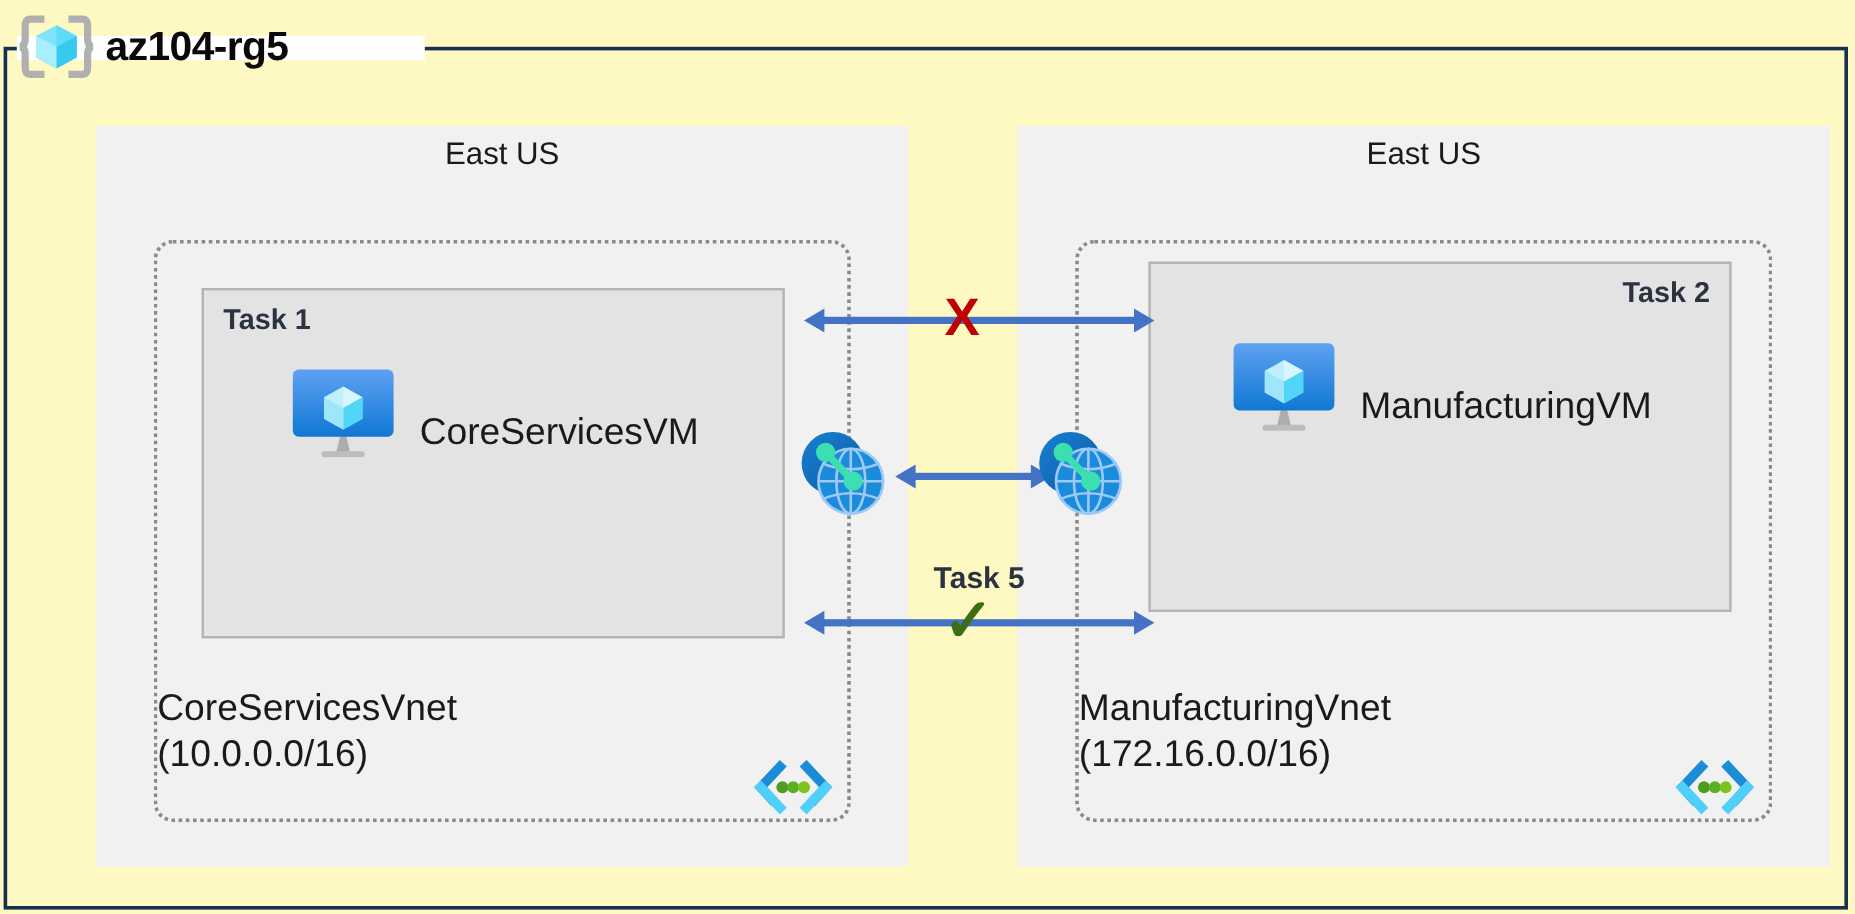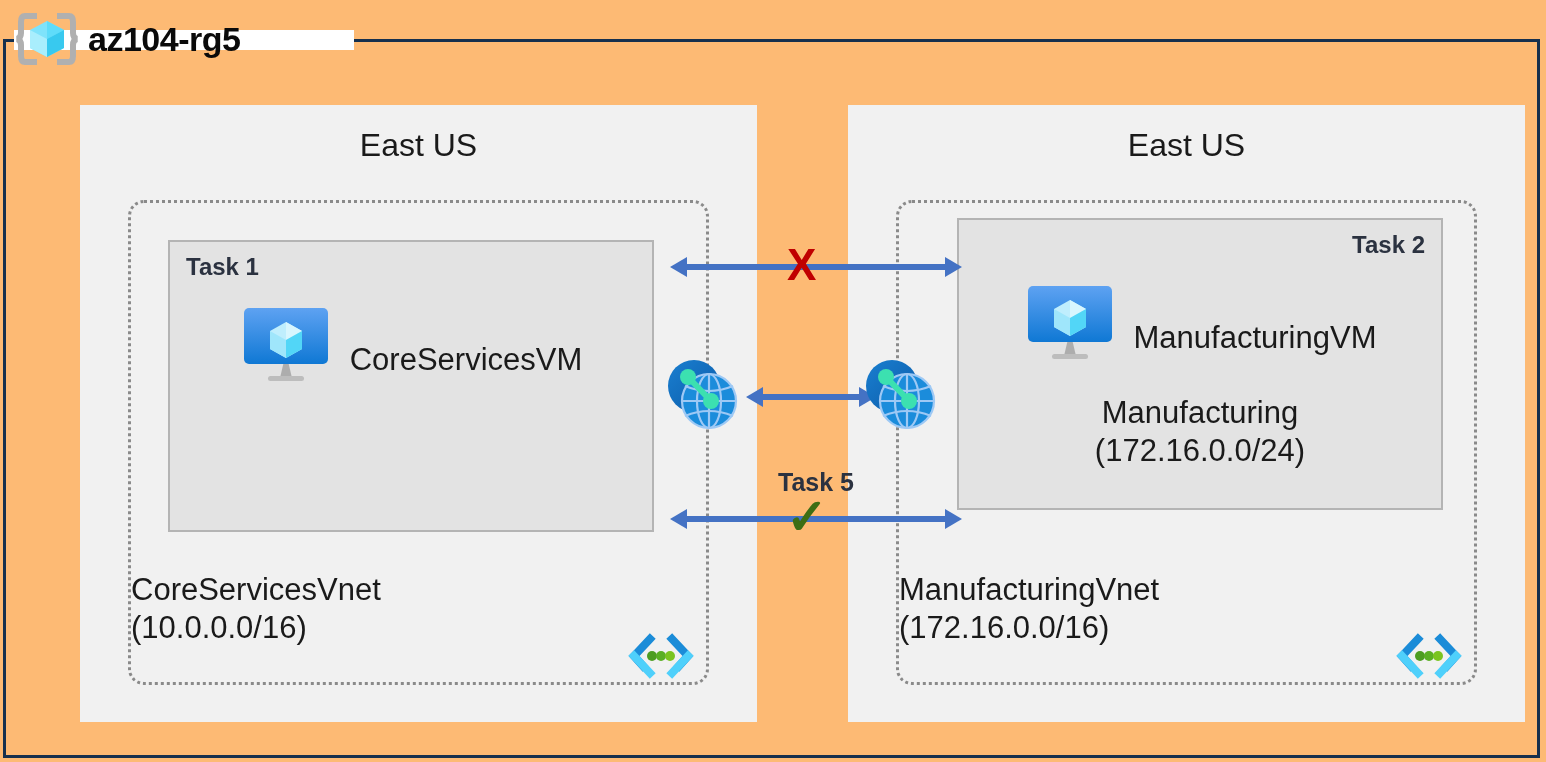--- a/index.html
+++ b/index.html
@@ -7,21 +7,21 @@
     padding: 0;
     background: #ffffff;
   }
   body {
     font-family: "Liberation Sans", sans-serif;
   }
   #canvas {
     position: relative;
     width: 1546px;
     height: 762px;
-    background: #fdba74;
+    background: #fef9c3;
     overflow: hidden;
   }
 
   
   .outer-frame {
     position: absolute;
     left: 3px;
     top: 39px;
     width: 1537px;
     height: 719px;
@@ -68,25 +68,25 @@
     top: 105px;
     width: 677px;
     height: 617px;
     background: #f1f1f1;
   }
   .region.left  { left: 80px; }
   .region.right { left: 848px; }
 
   .region-label {
     position: absolute;
-    top: 22px;
+    top: 8px;
     left: 0;
     width: 100%;
     text-align: center;
-    font-size: 32px;
+    font-size: 26px;
     color: #1a1a1a;
   }
 
   
   .vnet {
     position: absolute;
     top: 95px;
     left: 48px;
     width: 581px;
     height: 485px;
@@ -317,24 +317,20 @@
               <rect x="28" y="72" width="36" height="5" rx="2.5" fill="#bdbdbd"></rect>
               <rect x="4" y="4" width="84" height="56" rx="5" fill="url(#vmg2)"></rect>
               <polygon points="46,18 62,27 62,45 46,54 30,45 30,27" fill="#bfeefd"></polygon>
               <polygon points="46,18 62,27 46,36" fill="#d8f6fe"></polygon>
               <polygon points="46,36 62,27 62,45 46,54" fill="#52d6f7"></polygon>
               <polygon points="46,36 30,27 30,45 46,54" fill="#9fe6fb"></polygon>
             </svg>
           </div>
           <div class="vm-name">ManufacturingVM</div>
         </div>
-        <div class="subnet-text">
-          <div>Manufacturing</div>
-          <div>(172.16.0.0/24)</div>
-        </div>
       </div>
 
       <div class="vnet-label right-pos">
         <div>ManufacturingVnet</div>
         <div>(172.16.0.0/16)</div>
       </div>
 
       <div class="vnet-icon">
         <svg width="66" height="46" viewBox="0 0 66 46">
           <path d="M22 6 L6 23 L15 33" fill="none" stroke="#1b8cd8" stroke-width="8" stroke-linecap="square"></path>

